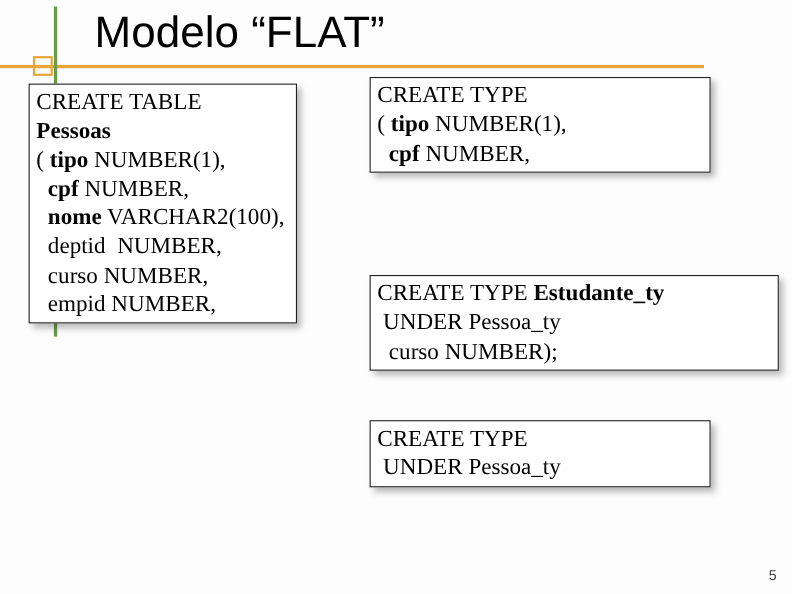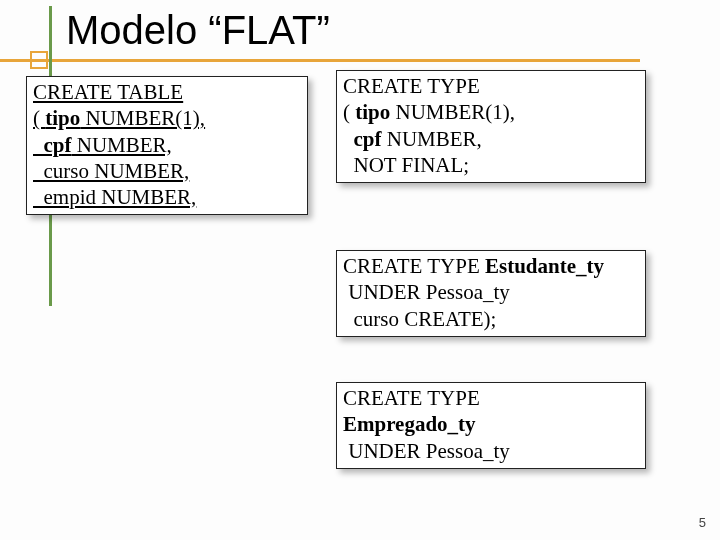--- a/index.html
+++ b/index.html
@@ -14,21 +14,21 @@
   .title-wrap {
     position: absolute;
     top: 6px;
     left: 0;
     width: 100%;
   }
   .title {
     font-family: Arial, Helvetica, sans-serif;
     font-size: 40px;
     color: #000;
-    padding-left: 66px;
+    padding-left: 86px;
     padding-top: 2px;
     padding-bottom: 8px;
   }
   .bullet-sq {
     position: absolute;
     width: 18px;
     height: 18px;
     left: 30px;
     top: 45px;
     border: 2px solid #e8a53a;
@@ -55,23 +55,23 @@
     background: #fff;
     border: 1px solid #222;
     box-shadow: 4px 4px 6px rgba(0,0,0,0.28);
     padding: 2px 6px 4px 6px;
     font-size: 21px;
     line-height: 1.25;
     color: #000;
   }
   .codebox span { display: block; white-space: pre; }
   .b { font-weight: bold; }
-  .left-box   { left: 26px;  top: 76px;  width: 282px; text-decoration: underline; }
+  .left-box   { left: 26px;  top: 76px;  width: 244px; }
   .right-box1 { left: 336px; top: 70px;  width: 310px; }
-  .right-box2 { left: 336px; top: 250px; width: 310px; }
+  .right-box2 { left: 336px; top: 250px; width: 372px; }
   .right-box3 { left: 336px; top: 382px; width: 310px; }
   .page-num {
     position: absolute;
     right: 14px;
     bottom: 10px;
     font-family: Arial, sans-serif;
     font-size: 13px;
     color: #444;
   }
 </style>
@@ -80,38 +80,39 @@
 
 <div class="title-wrap">
   <div class="rule-yellow"></div>
   <div class="rule-green"></div>
   <div class="bullet-sq"></div>
   <div class="title">Modelo “FLAT”</div>
 </div>
 
 <div class="codebox left-box">
   <span>CREATE TABLE</span>
+  <span class="b">Pessoas</span>
   <span><span style="display:inline">( </span><span class="b" style="display:inline">tipo</span><span style="display:inline"> NUMBER(1),</span></span>
   <span><span class="b" style="display:inline">  cpf</span><span style="display:inline"> NUMBER,</span></span>
+  <span><span class="b" style="display:inline">  nome</span><span style="display:inline"> VARCHAR2(100),</span></span>
+  <span>  deptid  NUMBER,</span>
   <span>  curso NUMBER,</span>
   <span>  empid NUMBER,</span>
 </div>
 
 <div class="codebox right-box1">
   <span>CREATE TYPE</span>
   <span><span style="display:inline">( </span><span class="b" style="display:inline">tipo</span><span style="display:inline"> NUMBER(1),</span></span>
   <span><span class="b" style="display:inline">  cpf</span><span style="display:inline"> NUMBER,</span></span>
-  <span>  NOT FINAL;</span>
 </div>
 
 <div class="codebox right-box2">
   <span><span style="display:inline">CREATE TYPE </span><span class="b" style="display:inline">Estudante_ty</span></span>
   <span> UNDER Pessoa_ty</span>
-  <span>  curso CREATE);</span>
+  <span>  curso NUMBER);</span>
 </div>
 
 <div class="codebox right-box3">
   <span>CREATE TYPE</span>
-  <span class="b">Empregado_ty</span>
   <span> UNDER Pessoa_ty</span>
 </div>
 
 <div class="page-num">5</div>
 
 </body></html>

